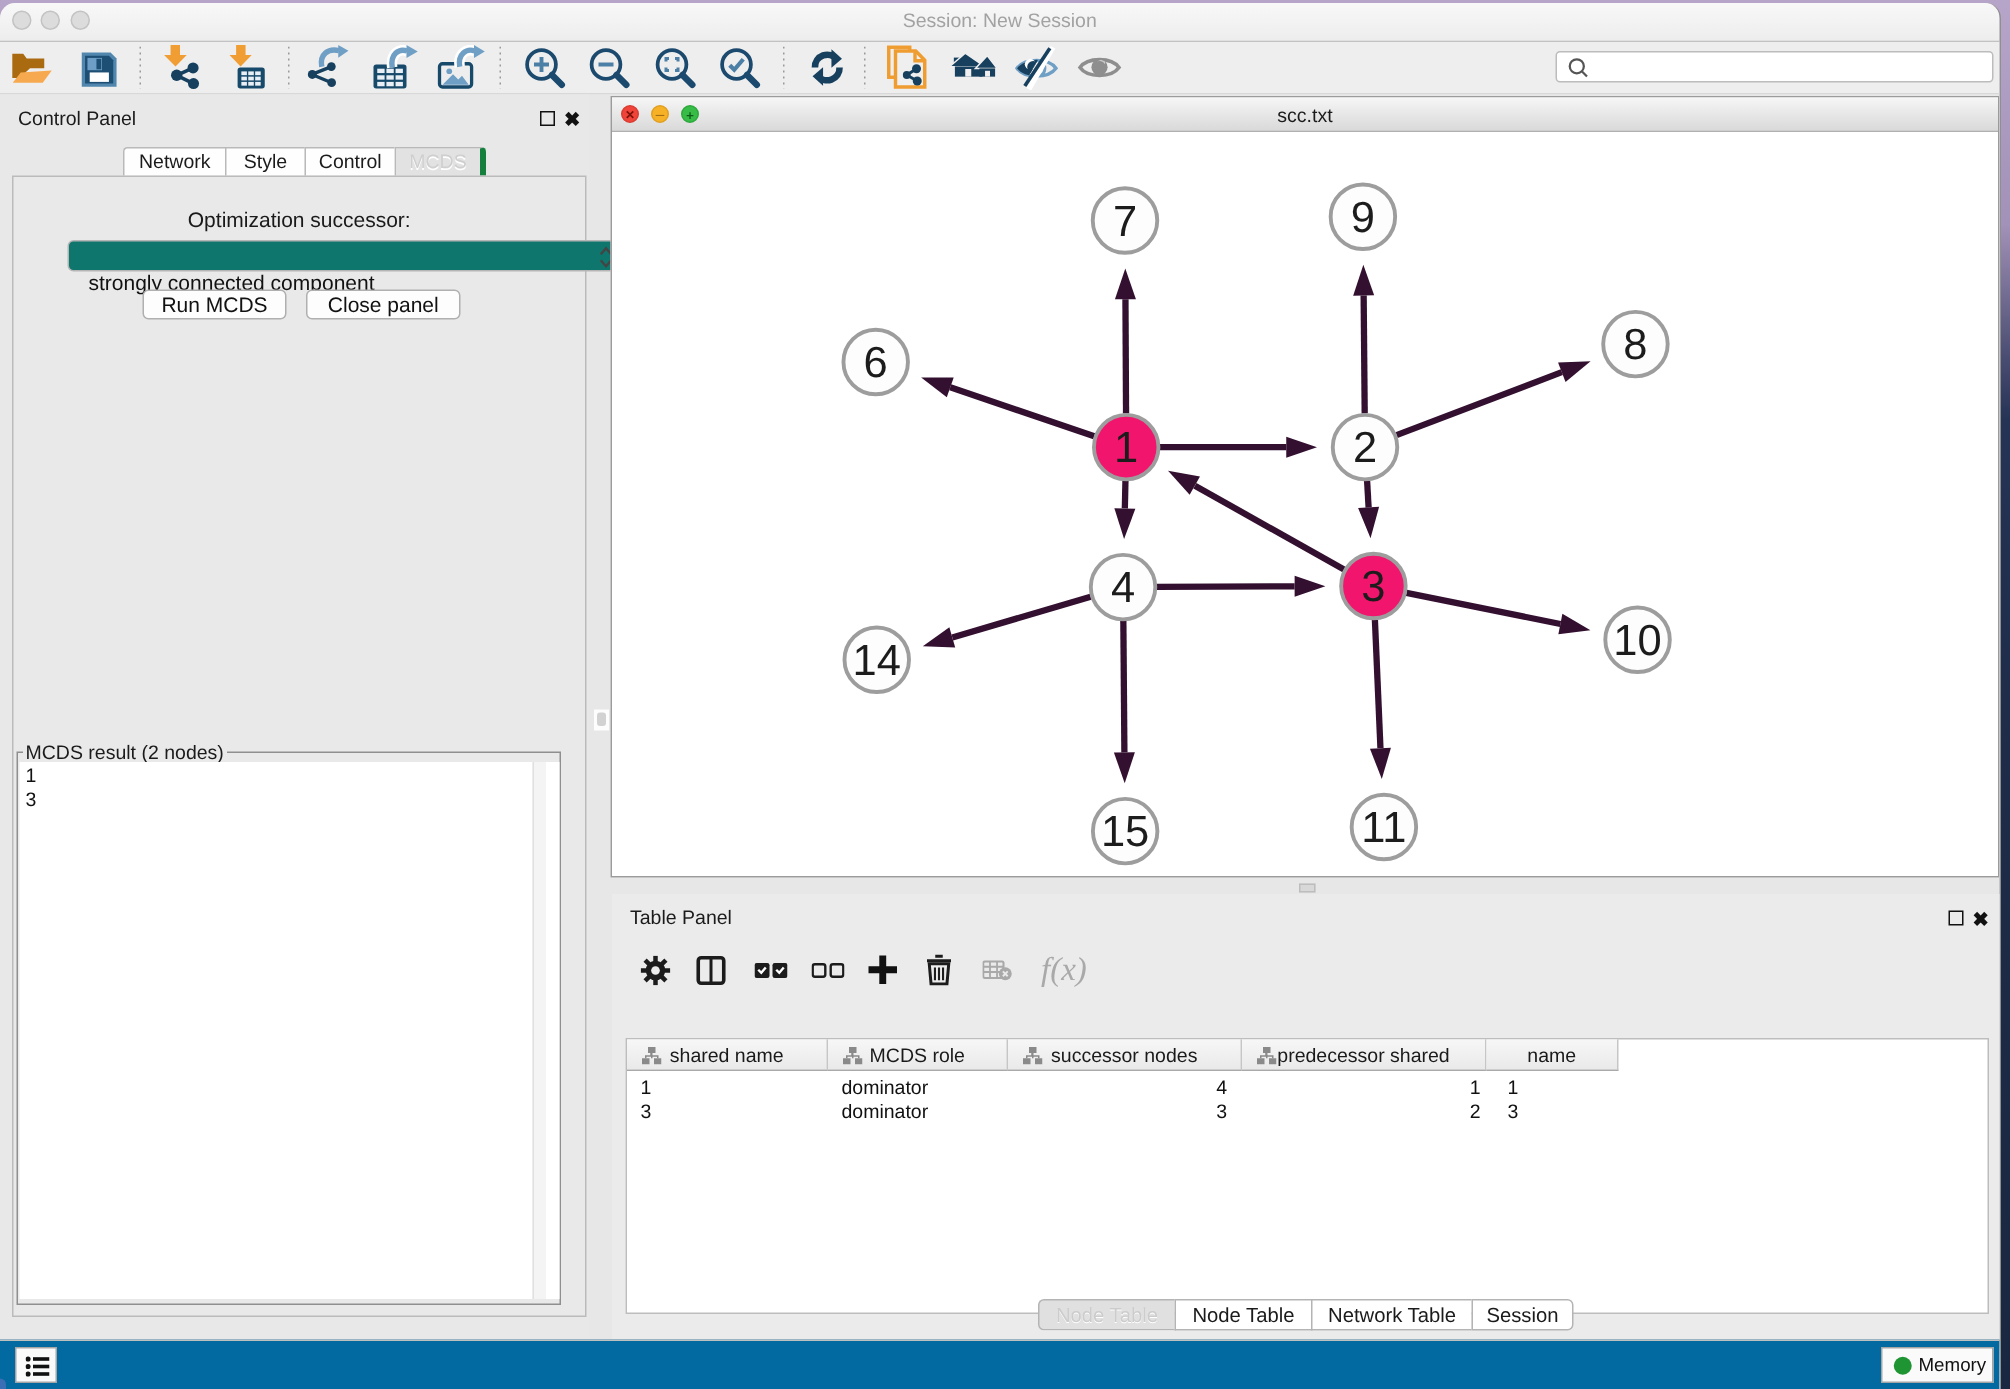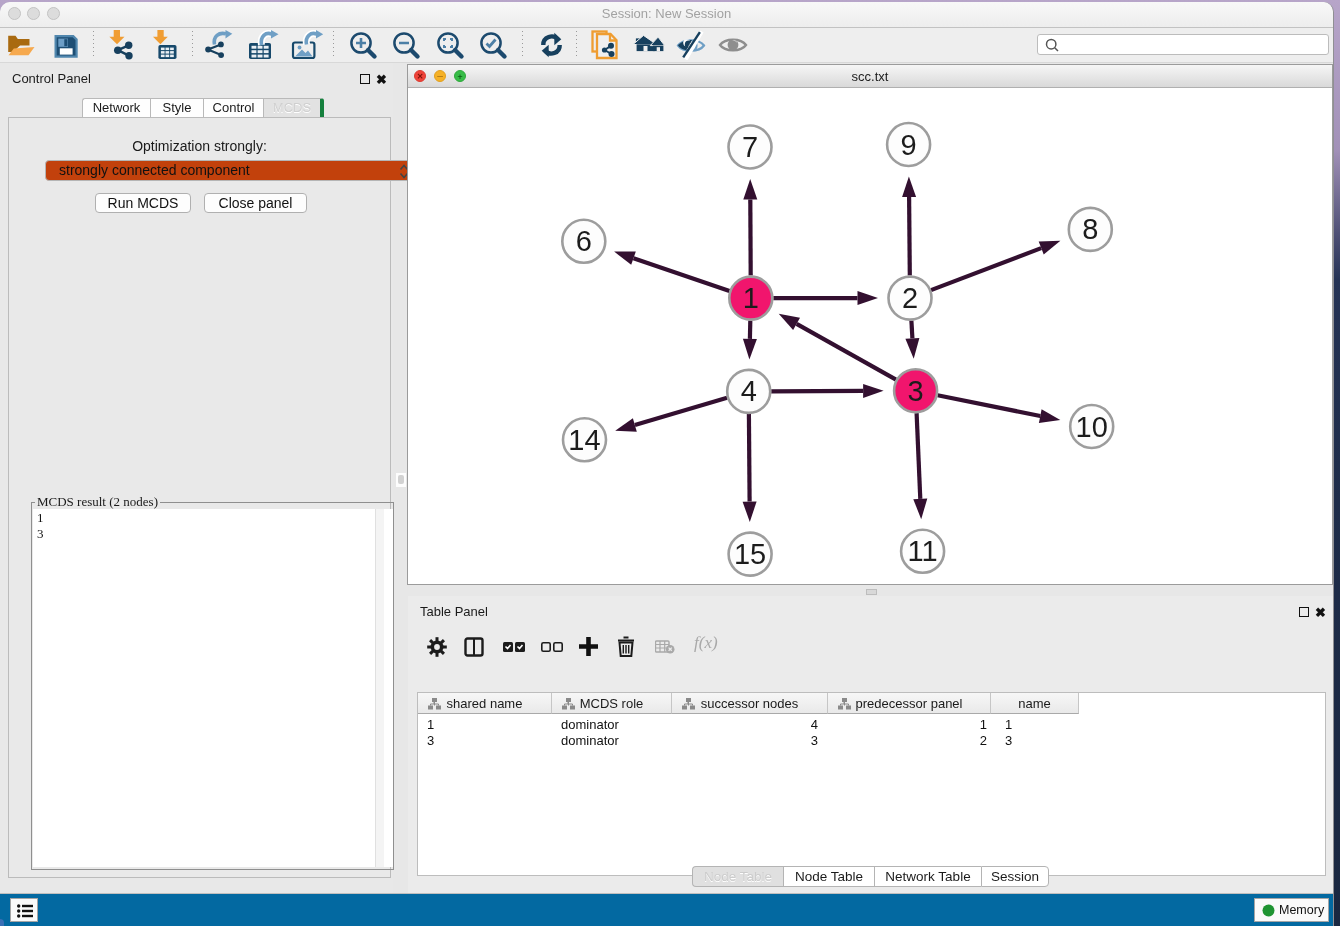--- a/index.html
+++ b/index.html
@@ -33,26 +33,26 @@
 .xico { position:absolute; font-size:13px; color:#111; font-weight:bold; }
 .tabs { position:absolute; display:flex; }
 .tab { height:23px; line-height:18px; font-size:13px; color:#1b1b1b;
   background:#fefefe; border:1px solid #b9b9b9; border-right:none; text-align:center; }
 .tab:first-child { border-radius:3px 0 0 0; }
 .tab:last-child { border-right:4px solid #15803d; border-radius:0 3px 0 0; }
 .seltab { background:#e2e2e2; color:#cfcfcf; text-shadow:0 1px 0 #fff; height:20px; border-radius:3px 3px 0 0; border-bottom:none; }
 #cpbody { position:absolute; left:8px; top:54px; width:383px; height:761px;
   background:#e9e9e9; border:1px solid #bbbbbb; }
 #dropdown { position:absolute; left:36px; top:42px; width:372px; height:21px;
-  background:#c2410c; border:1px solid #b5b5b5; border-radius:4px; font-size:14px;
-  color:#111; padding:1px 0 0 13px; }
+  background:#0f766e; border:1px solid #b5b5b5; border-radius:4px; font-size:14px;
+  color:#111; padding:19px 0 0 13px; }
 .btn { position:absolute; height:20px; line-height:19px; text-align:center;
   background:#fdfdfd; border:1px solid #b0b0b0; border-radius:4px; font-size:14px; color:#111; }
-#mcdsres { position:absolute; left:22px; top:376px; width:363px; height:376px;
-  border:1px solid #8f8f8f;font-family:Liberation Serif, serif; }
+#mcdsres { position:absolute; left:2px; top:376px; width:363px; height:376px;
+  border:1px solid #8f8f8f; }
 #mcdsres legend { font-size:13px; color:#1b1b1b; margin-left:3px; padding:0 2px; }
 #resarea { position:absolute; left:1px; top:-1px; width:360px; height:358px;
   background:#fff; font-size:13px; color:#111; padding:1px 0 0 4px; line-height:16px; }
 #ressb { position:absolute; right:9px; top:0; width:9px; height:358px; background:#f4f4f4;
   border-left:1px solid #e0e0e0; }
 #netwin { position:absolute; left:407px; top:1px; width:926px; height:521px;
   border:1px solid #9b9b9b; background:#fff; }
 #nettitle { position:absolute; left:0; top:0; width:100%; height:23px;
   background:linear-gradient(#f6f6f6,#d9d9d9); border-bottom:1px solid #b0b0b0; }
 .mtl { position:absolute; top:5px; width:12px; height:12px; border-radius:50%;
@@ -244,21 +244,21 @@
       <div class="ptitle" style="left:12px;top:8px">Control Panel</div>
       <div class="sqico" style="left:360px;top:11px"></div>
       <div class="xico" style="left:376px;top:9px">✖</div>
       <div class="tabs" style="left:82px;top:35px">
         <div class="tab" style="width:68px">Network</div>
           <div class="tab" style="width:53px">Style</div>
           <div class="tab" style="width:60px">Control</div>
           <div class="tab seltab" style="width:61px">MCDS</div>
       </div>
       <div id="cpbody">
-        <div style="position:absolute;left:0;top:20px;width:100%;text-align:center;font-size:14px;color:#1a1a1a">Optimization strongly:</div>
+        <div style="position:absolute;left:0;top:20px;width:100%;text-align:center;font-size:14px;color:#1a1a1a">Optimization successor:</div>
         <div id="dropdown">strongly connected component
           <svg style="position:absolute;right:7px;top:3px" width="10" height="15" viewBox="0 0 10 15">
               <path d="M1.5 5.5 L5 1.5 L8.5 5.5M1.5 9.5 L5 13.5 L8.5 9.5" fill="none" stroke="#444" stroke-width="1.6"></path>
             </svg>
         </div>
         <div class="btn" style="left:86px;top:75px;width:96px">Run MCDS</div>
         <div class="btn" style="left:195px;top:75px;width:103px">Close panel</div>
         <fieldset id="mcdsres">
             <legend>MCDS result (2 nodes)</legend>
           <div id="resarea">1<br>3<div id="ressb"></div></div>
@@ -378,26 +378,26 @@
           <path d="M1 4.5h16M6.5 1.5h5" stroke="#1c1c1c" stroke-width="2" fill="none"></path>
           <path d="M2.5 6.5h13l-1.2 13.5h-10.6z" fill="none" stroke="#1c1c1c" stroke-width="2"></path>
           <path d="M6.3 9v8.5M9 9v8.5M11.7 9v8.5" stroke="#1c1c1c" stroke-width="1.4"></path>
         </svg>
       <svg class="tpicon" style="left:247px;top:44px" width="20" height="14" viewBox="0 0 20 14">
           <rect x="0.5" y="1" width="13.5" height="11" rx="1" fill="none" stroke="#a9a9a9" stroke-width="1.4"></rect>
           <path d="M0.5 4.5h13.5M5 1v11M9.7 1v11M0.5 8h13.5" stroke="#a9a9a9" stroke-width="1.2"></path>
           <circle cx="15.2" cy="9.2" r="4.3" fill="#a9a9a9"></circle>
           <path d="M13.6 7.6l3.2 3.2M16.8 7.6l-3.2 3.2" stroke="#ebebeb" stroke-width="1.3"></path>
         </svg>
-      <div class="tpicon" style="left:286px;top:37px;font-family:'Liberation Serif',serif;font-style:italic;font-size:17px;color:#a9a9a9">f(x)</div>
+      <div class="tpicon" style="left:286px;top:37px;font-family:'Liberation Serif',serif;font-style:italic;font-size:22px;color:#a9a9a9">f(x)</div>
       <div id="tbl">
         <div class="th" style="left:0;width:134px">shared name</div>
         <div class="th" style="left:134px;width:120px">MCDS role</div>
         <div class="th" style="left:254px;width:156px">successor nodes</div>
-        <div class="th" style="left:410px;width:163px">predecessor panel</div>
+        <div class="th" style="left:410px;width:163px">predecessor shared</div>
         <div class="th" style="left:573px;width:88px">name</div>
         <svg class="hico" style="left:10px" width="13" height="12" viewBox="0 0 13 12">
             <g fill="#8a8a8a">
               <rect x="4" y="0" width="5" height="4"></rect>
               <rect x="0" y="7.5" width="5" height="4"></rect>
               <rect x="8" y="7.5" width="5" height="4"></rect>
               <path d="M6 4v2M2.5 7.5V6h8v1.5M6.5 4v3.5" stroke="#8a8a8a" fill="none" stroke-width="1"></path>
             </g>
           </svg>
         <svg class="hico" style="left:144px" width="13" height="12" viewBox="0 0 13 12">

